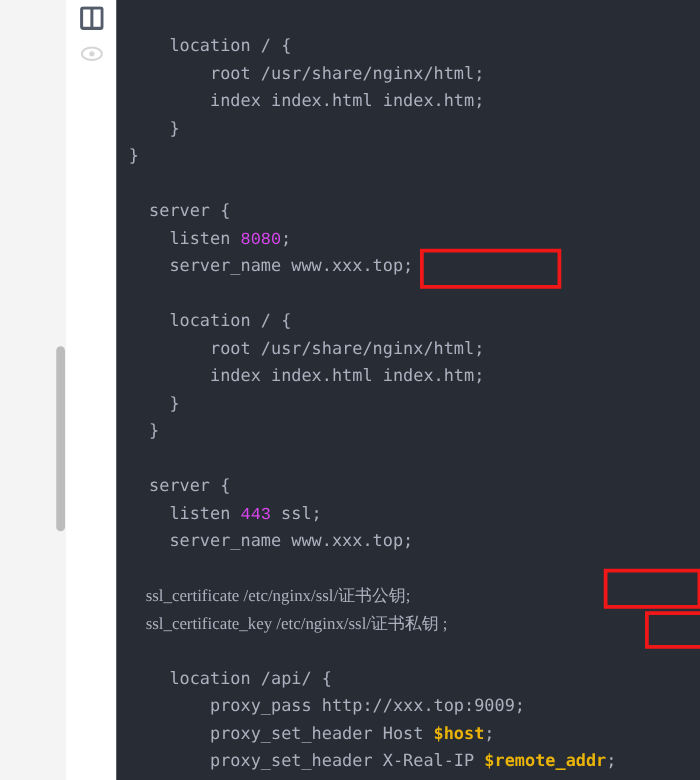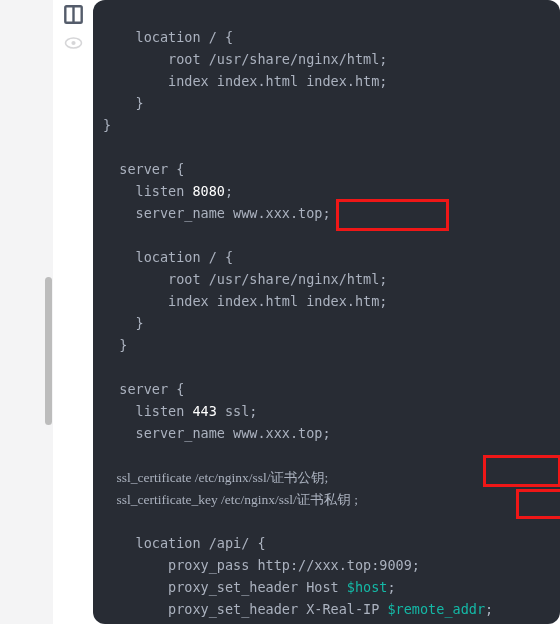--- a/index.html
+++ b/index.html
@@ -69,41 +69,40 @@
   .rail-icon.eye { top: 30px; }
 
   
   .code-panel {
     position: absolute;
     left: 93px; top: 0;
     width: 467px;
     height: 624px;
     background: #282c34;
     overflow: hidden;
-    border-radius: 12px;
   }
   .code-lines {
     position: absolute;
     left: 0;
     top: 26px;
     width: 467px;
     font-family: "DejaVu Sans Mono", monospace;
     font-size: 13.5px;
     line-height: 22px;
     color: #abb2bf;
     white-space: pre;
     letter-spacing: 0px;
   }
   .ln {
     height: 22px;
     padding-left: 10px;
     white-space: pre;
   }
-  .num { color: #ffffff; }
-  .var { color: #14b8a6; }
+  .num { color: #d946ef; font-family: Liberation Mono, monospace; }
+  .var { color: #eab308; font-weight: bold; }
   .cn  { font-family: Liberation Serif, serif; }
 
   
   .redbox {
     position: absolute;
     border: 3px solid #ef1717;
     box-sizing: border-box;
     pointer-events: none;
   }
   .redbox.b1 { left: 243px; top: 199px; width: 113px; height: 32px; }

